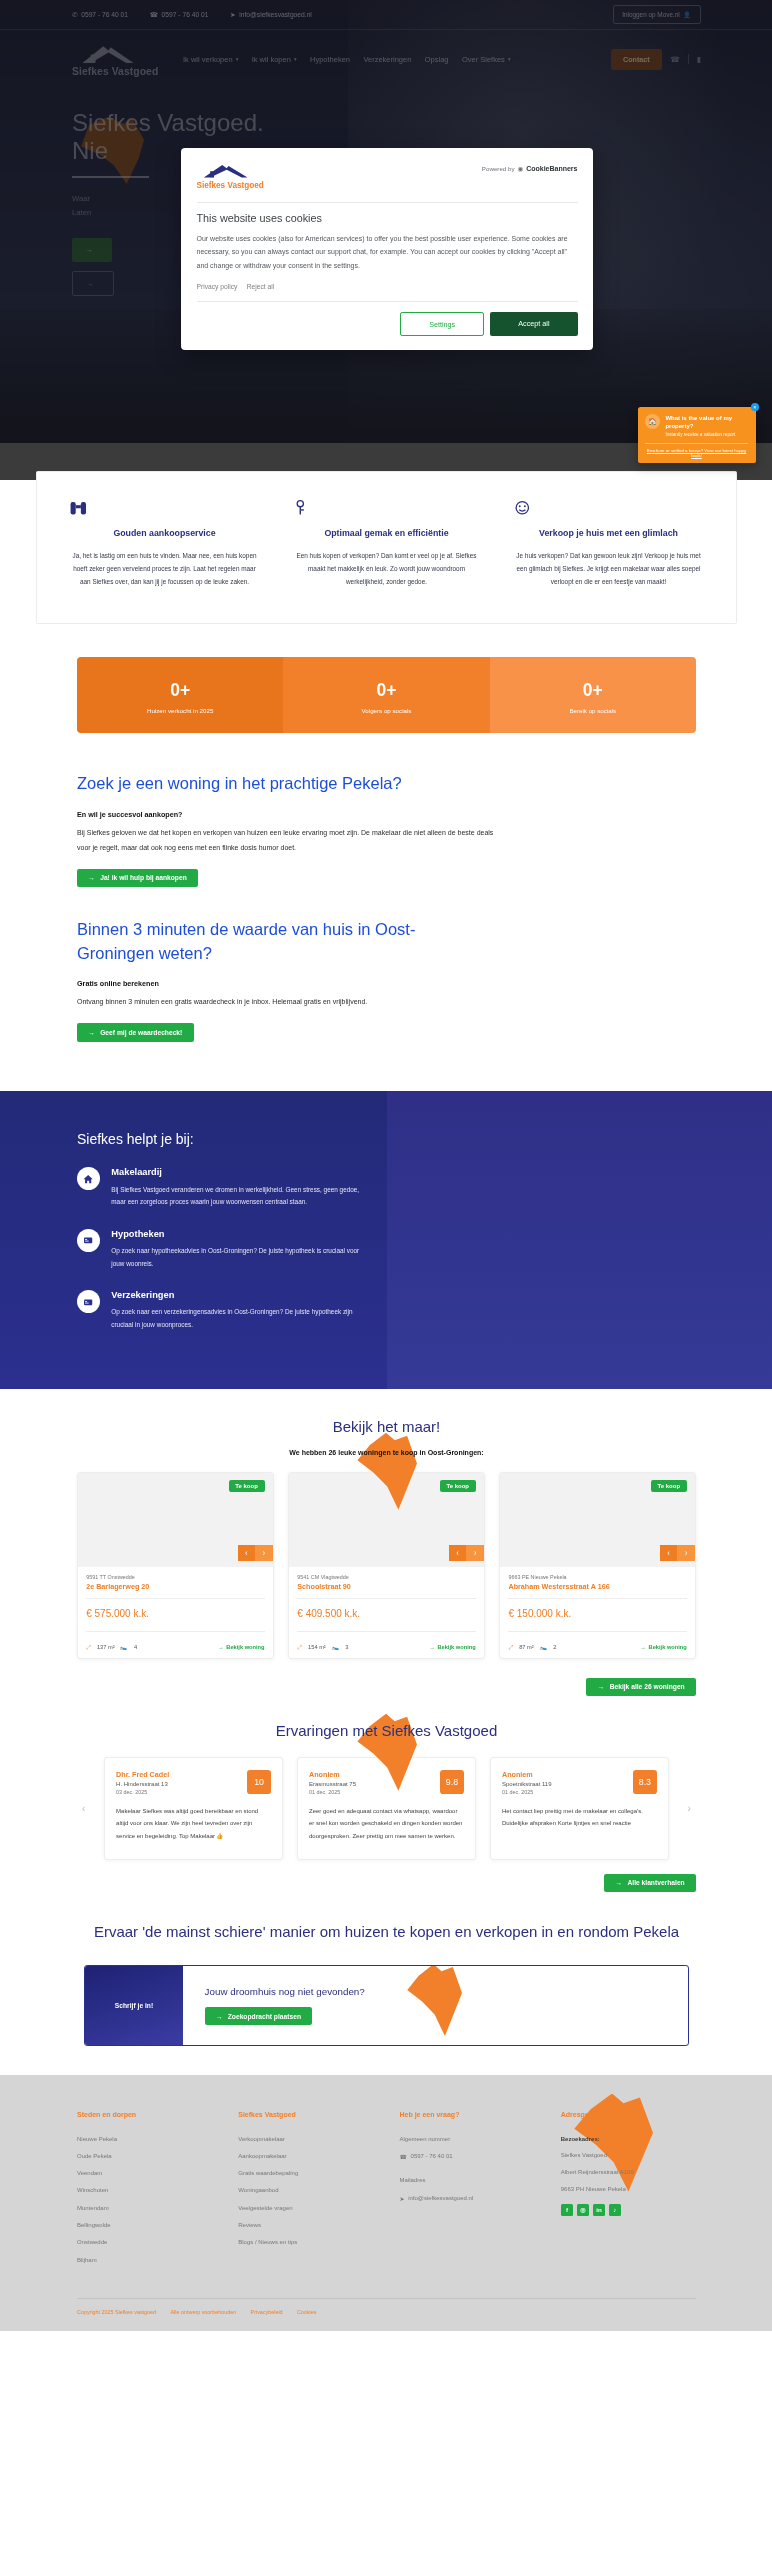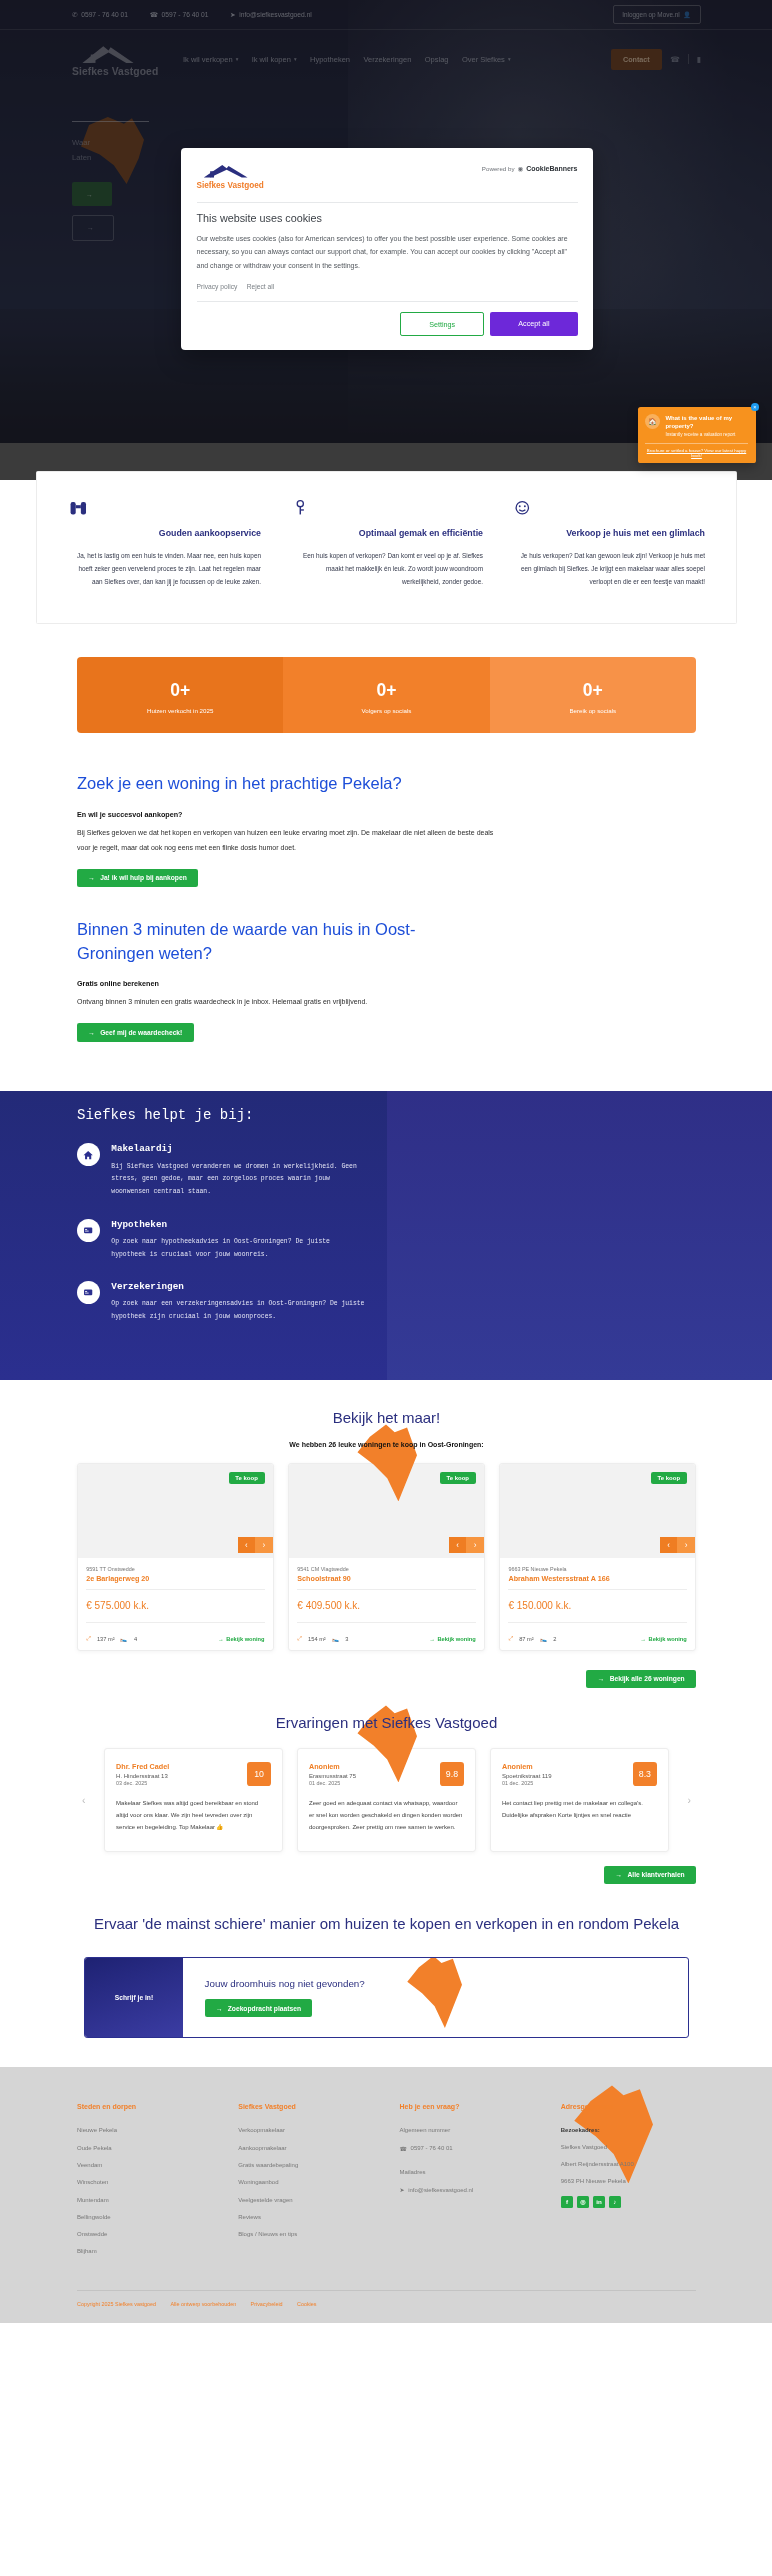--- a/index.html
+++ b/index.html
@@ -61,61 +61,61 @@
   .ck-logo .lm{height:17.5px;display:block;color:#2b2f7f;}
   .ck-logo .lt{font-size:8.2px;font-weight:bold;color:#f07d2a;margin-top:1.5px;}
   .ck-powered{margin-left:auto;font-size:6.2px;color:#6c7076;display:flex;align-items:center;gap:3.1px;padding-top:3.1px;}
   .ck-powered b{color:#2d3237;font-size:7px;}
   .ck-hr{height:0.5px;background:#e6e8ea;margin:11.3px 0 10.3px;}
   .ck-h{font-size:10.8px;color:#3a3f45;font-weight:normal;margin-bottom:7.2px;}
   .ck-p{font-size:7px;line-height:1.95;color:#53585e;margin-bottom:10.3px;}
   .ck-links{display:flex;gap:9.3px;font-size:6.7px;color:#7b8086;margin-bottom:11.3px;}
   .ck-btns{display:flex;justify-content:flex-end;gap:6.2px;}
   .btn-settings{border:0.8px solid #22aa44;color:#22aa44;background:#fff;border-radius:2.1px;padding:6.7px 28px;font-size:7.2px;}
-  .btn-accept{background:#6d28d9;color:#fff;border-radius:2.1px;padding:6.7px 28px;font-size:7.2px;}
+  .btn-accept{background:#14532d;color:#fff;border-radius:2.1px;padding:6.7px 28px;font-size:7.2px;}
 
   
   .toast{position:absolute;right:17.5px;top:407px;width:118px;background:#f7921e;border-radius:2.6px;z-index:45;
     box-shadow:0 3.1px 10.3px rgba(0,0,0,.28);color:#fff;padding:6.7px 7.2px 5.2px;}
   .toast .tclose{position:absolute;right:-3.1px;top:-3.6px;width:7.7px;height:7.7px;border-radius:50%;background:#1d9bf0;
     color:#fff;font-size:5.2px;display:flex;align-items:center;justify-content:center;}
   .toast .trow{display:flex;gap:5.2px;align-items:flex-start;}
   .toast .tico{width:15.5px;height:15.5px;border-radius:50%;background:rgba(255,255,255,.28);flex:0 0 15.5px;
     display:flex;align-items:center;justify-content:center;font-size:7.2px;}
   .toast .tt{font-size:6px;font-weight:bold;line-height:1.35;}
   .toast .ts{font-size:4.6px;line-height:1.45;opacity:.95;margin-top:2.1px;}
   .toast .tbar{margin-top:4.6px;padding-top:3.6px;border-top:0.5px solid rgba(255,255,255,.4);
     font-size:4.4px;text-align:center;text-decoration:underline;}
 
   
   .usp-strip{background:#3b3b3b;height:37px;}
   .usp{background:#fff;margin:0 36px;border:0.5px solid #ececec;border-radius:1.5px;padding:27px 31px 35px;
     display:flex;gap:29px;position:relative;top:-9.3px;}
-  .usp-col{flex:1;text-align:right;}
+  .usp-col{flex:1;text-align:center;}
   .usp-ic{height:17.5px;color:#2b2f7f;margin-bottom:9.3px;}
   .usp-h{color:#2b2f7f;font-size:8.8px;font-weight:bold;line-height:1.6;margin-bottom:9.3px;}
   .usp-p{font-size:6.4px;line-height:2.05;color:#33384a;}
 
   
   .stats-wrap{padding:23px 77px 0;}
   .stats{display:flex;border-radius:4.1px;overflow:hidden;}
   .stat{flex:1;padding:23px 5.2px 19.6px;text-align:center;color:#fff;}
   .stat .n{font-size:17.5px;font-weight:bold;margin-bottom:6.2px;}
   .stat .l{font-size:6.2px;}
 
   
   .sec{padding:0 77px;}
   .sec-h{color:#1d4ed8;font-size:16.5px;line-height:1.45;font-weight:normal;max-width:361px;}
   .sec-sub{color:#111;font-size:7.2px;font-weight:bold;margin:13.4px 0 7.2px;}
   .sec-p{color:#2c2c2c;font-size:7px;line-height:2.1;max-width:417px;}
   .green-btn{display:inline-flex;align-items:center;gap:5.2px;background:#22aa44;color:#fff;
     padding:5.7px 11.3px;border-radius:2.1px;font-size:6.7px;font-weight:bold;margin-top:13.4px;}
 
   
-  .svc{background:#c2410c;position:relative;padding:16px 77px 37px;overflow:hidden;font-family:Liberation Mono, monospace;}
+  .svc{background:#c2410c;position:relative;padding:40px 77px 37px;overflow:hidden;}
   .svc::before{content:"";position:absolute;left:0;top:0;bottom:0;width:50%;
     background:linear-gradient(180deg,#232a78,#2b2f8f);}
   .svc::after{content:"";position:absolute;left:50%;top:0;bottom:0;width:50%;
     background:linear-gradient(180deg,#2f2f87,#343a96);}
   .svc-in{position:relative;z-index:2;max-width:289px;}
   .svc-h{color:#fff;font-size:14px;margin-bottom:20.6px;font-weight:normal;}
   .svc-item{display:flex;gap:11.3px;margin-bottom:19.6px;}
   .svc-ic{width:23px;height:23px;border-radius:50%;background:#fff;flex:0 0 23px;
     display:flex;align-items:center;justify-content:center;color:#2b2f8f;}
   .svc-t{color:#fff;font-size:9.3px;font-weight:bold;margin-bottom:6.2px;}
@@ -255,20 +255,24 @@
         <span class="nav-ico">☎</span>
         <div class="nav-div"></div>
         <span class="nav-ico">▮</span>
       </div>
     </div>
 
     <div class="hero-blob"></div>
 
     <div class="hero-body">
       <div class="hero-left">
+        <h1 class="hero-title">
+          <span>Siefkes Vastgoed.</span><br>
+          <span>Nie</span>
+        </h1>
         <div class="hero-rule"></div>
         <div class="hero-sub">
           <span>Waar</span><br>
           <span>Laten</span>
         </div>
         <div class="hero-cta">
           <span>→</span>
           <span></span>
         </div>
         <br>

